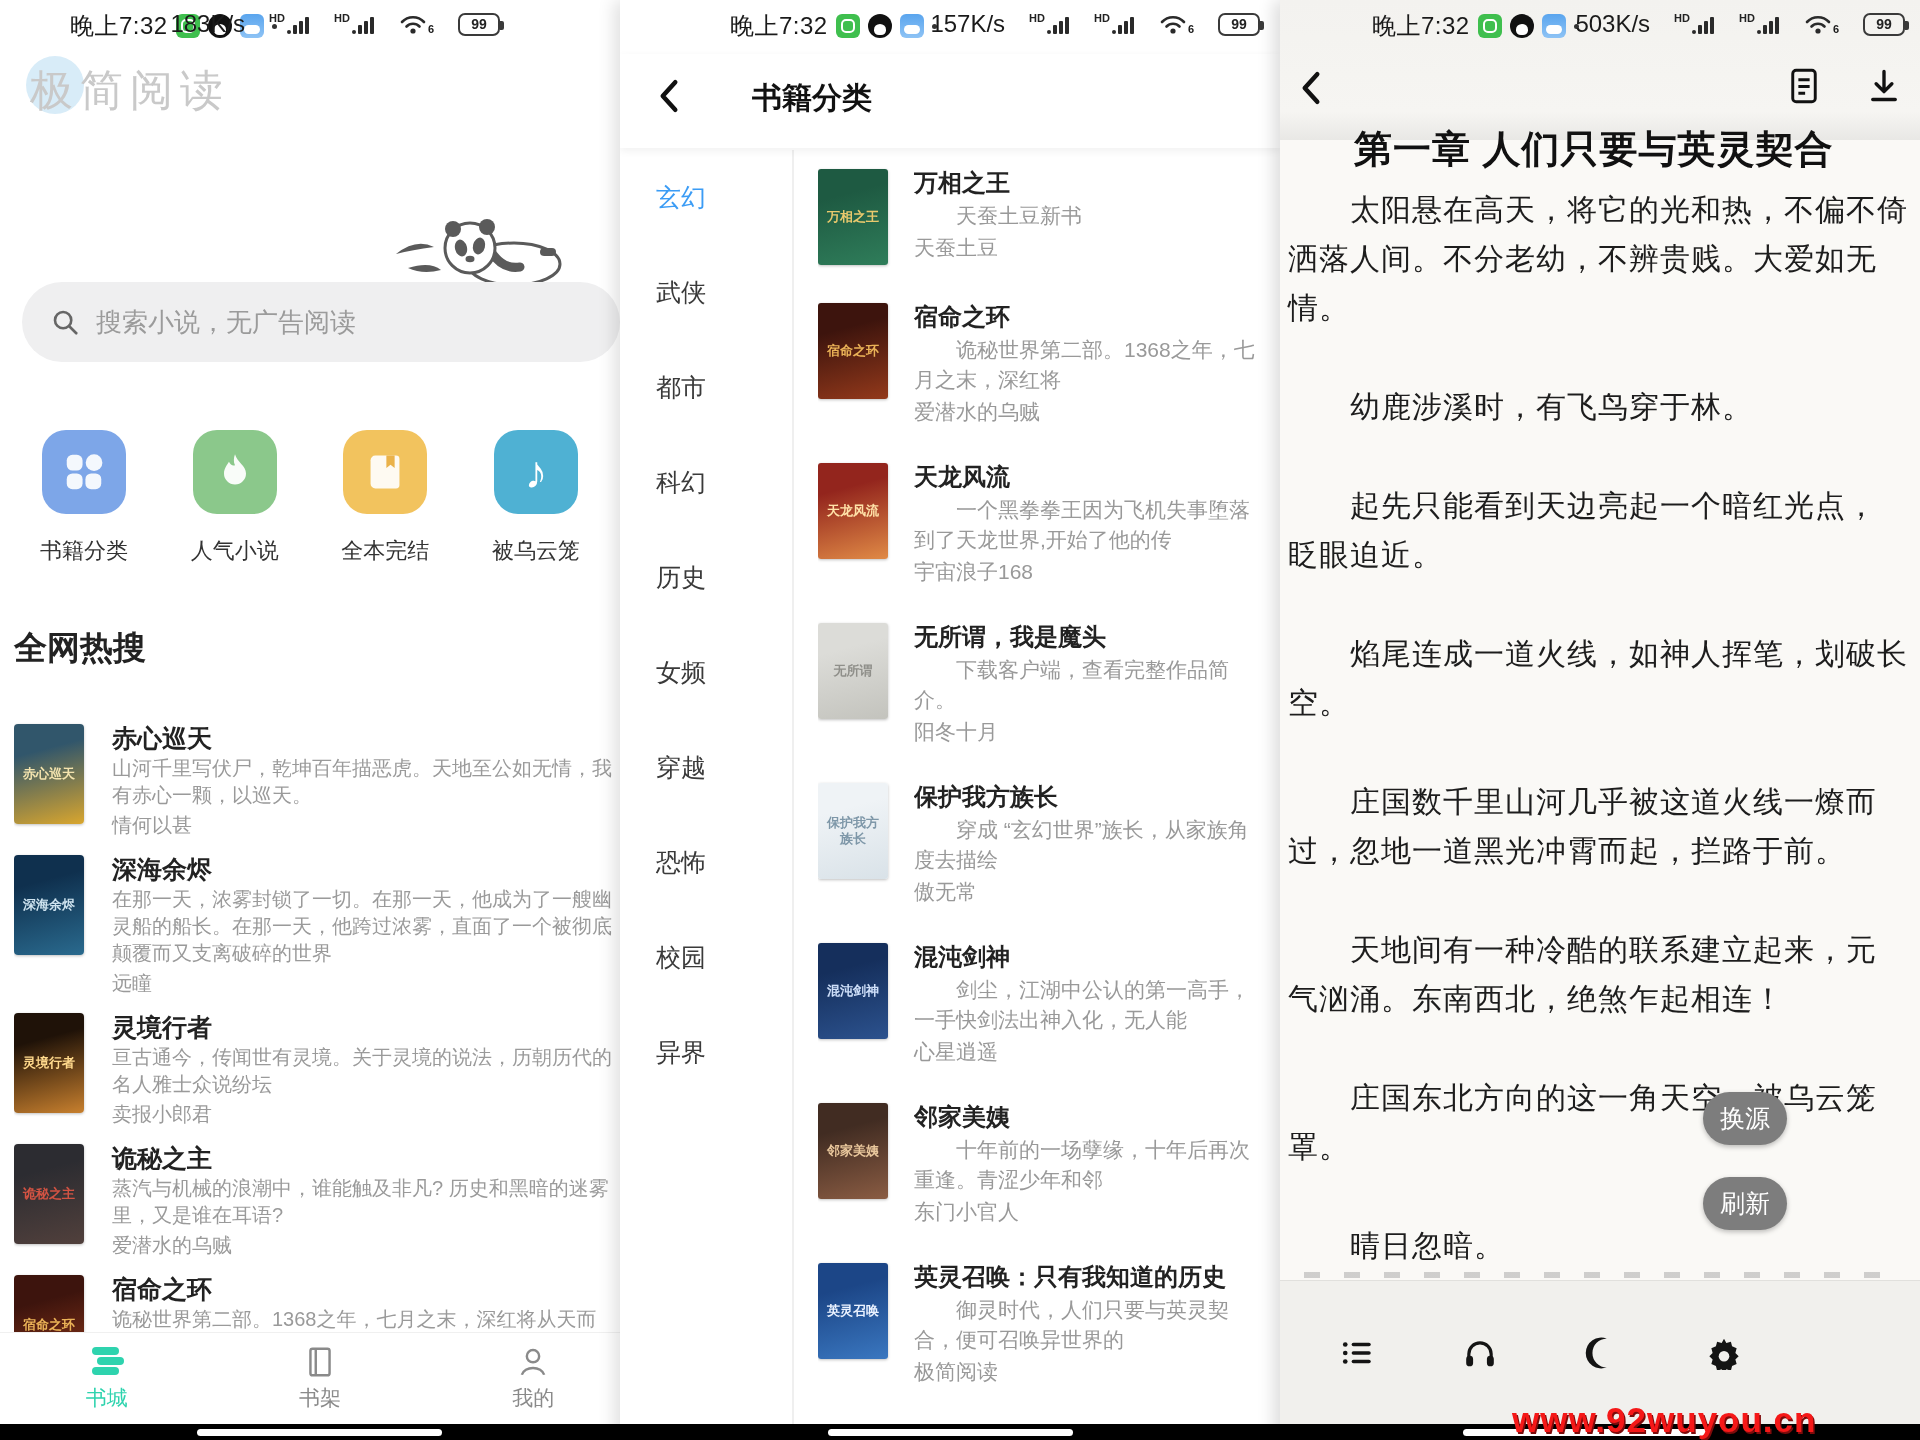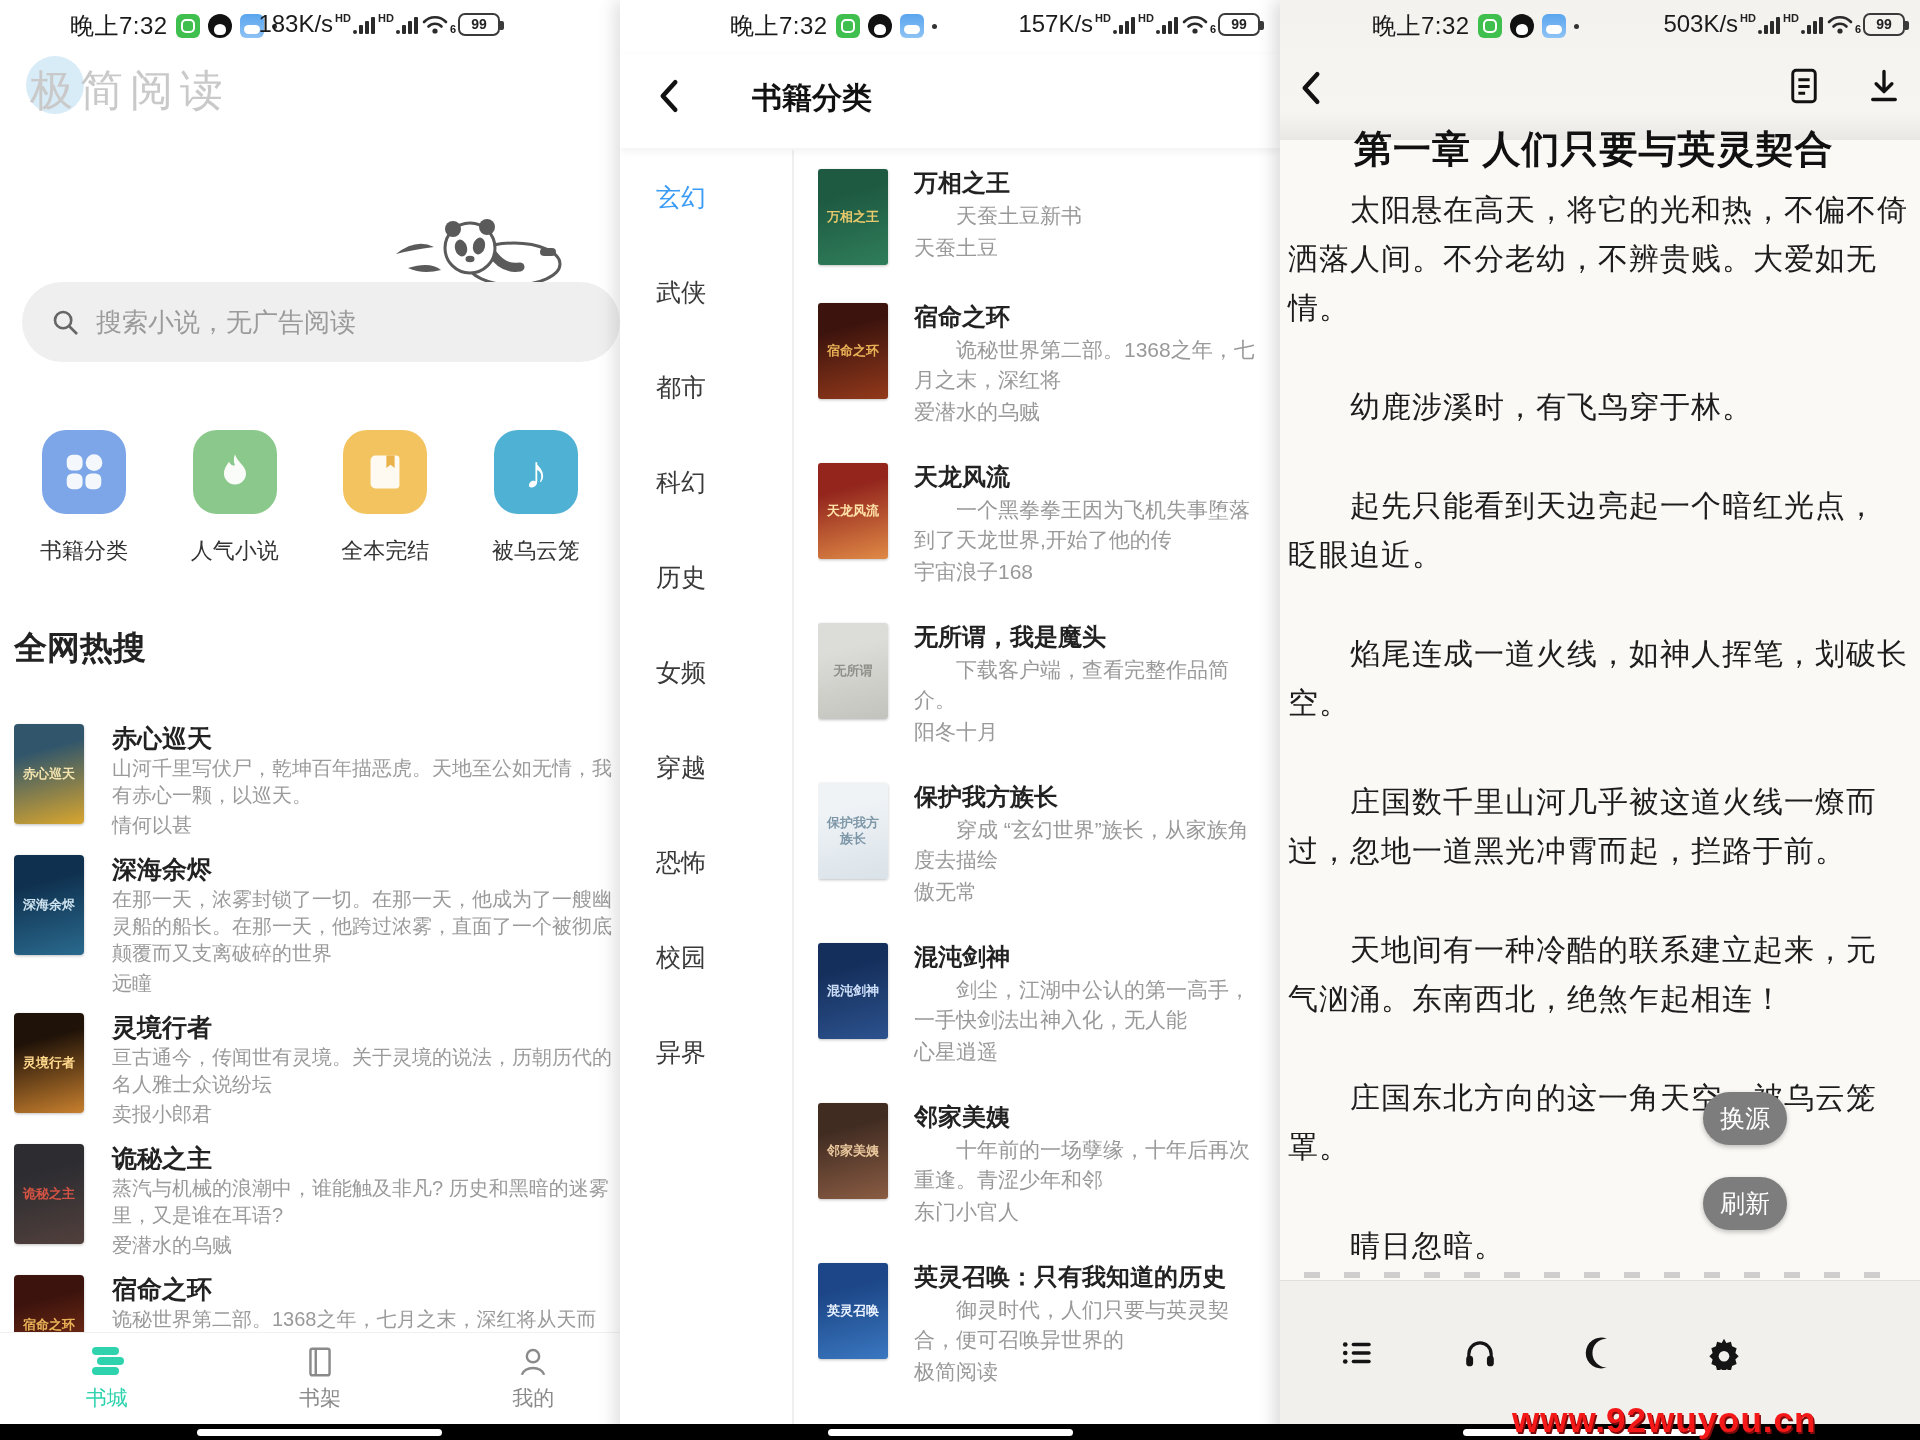--- a/index.html
+++ b/index.html
@@ -7,21 +7,21 @@
   .canvas { position:relative; width:1920px; height:1440px; overflow:hidden;
             font-family:"Liberation Sans","DejaVu Sans",sans-serif; background:#fff; color:#222; }
   .panel { position:absolute; top:0; height:1440px; background:#fff; overflow:hidden; }
   .panel-home { left:0; width:640px; z-index:1; }
   .panel-category { left:620px; width:660px; z-index:2; box-shadow:-6px 0 16px rgba(0,0,0,.12); }
   .panel-reader { left:1280px; width:640px; z-index:3; background:#faf9f6; box-shadow:-6px 0 16px rgba(0,0,0,.14); }
 
   
   .statusbar { position:absolute; top:10px; left:0; right:0; height:36px; font-size:24px; color:#1a1a1a; }
   .st-left { position:absolute; display:flex; align-items:center; gap:8px; }
-  .st-right { position:absolute; display:flex; align-items:center; gap:2px;margin-left:15px; }
+  .st-right { position:absolute; display:flex; align-items:center; gap:24px;margin-left:15px; }
   .st-time { font-weight:500; letter-spacing:.5px; }
   .appdot { width:24px; height:24px; border-radius:6px; position:relative; flex:0 0 auto; }
   .ic-msg { background:#3fbf4e; }
   .ic-msg::after { content:""; position:absolute; inset:5px; border:2.5px solid #fff; border-radius:5px; }
   .ic-qq { background:#111; border-radius:50%; }
   .ic-qq::after { content:""; position:absolute; left:6px; right:6px; bottom:3px; height:11px; background:#fff; border-radius:50% 50% 40% 40%; }
   .ic-cloud { background:linear-gradient(180deg,#5aa5ee,#8ec3f5); }
   .ic-cloud::after { content:""; position:absolute; left:4px; right:4px; bottom:4px; height:9px; background:#fff; border-radius:8px; }
   .st-dot { width:5px; height:5px; border-radius:50%; background:#333; }
   .sig { display:flex; align-items:flex-start; gap:1px; }

